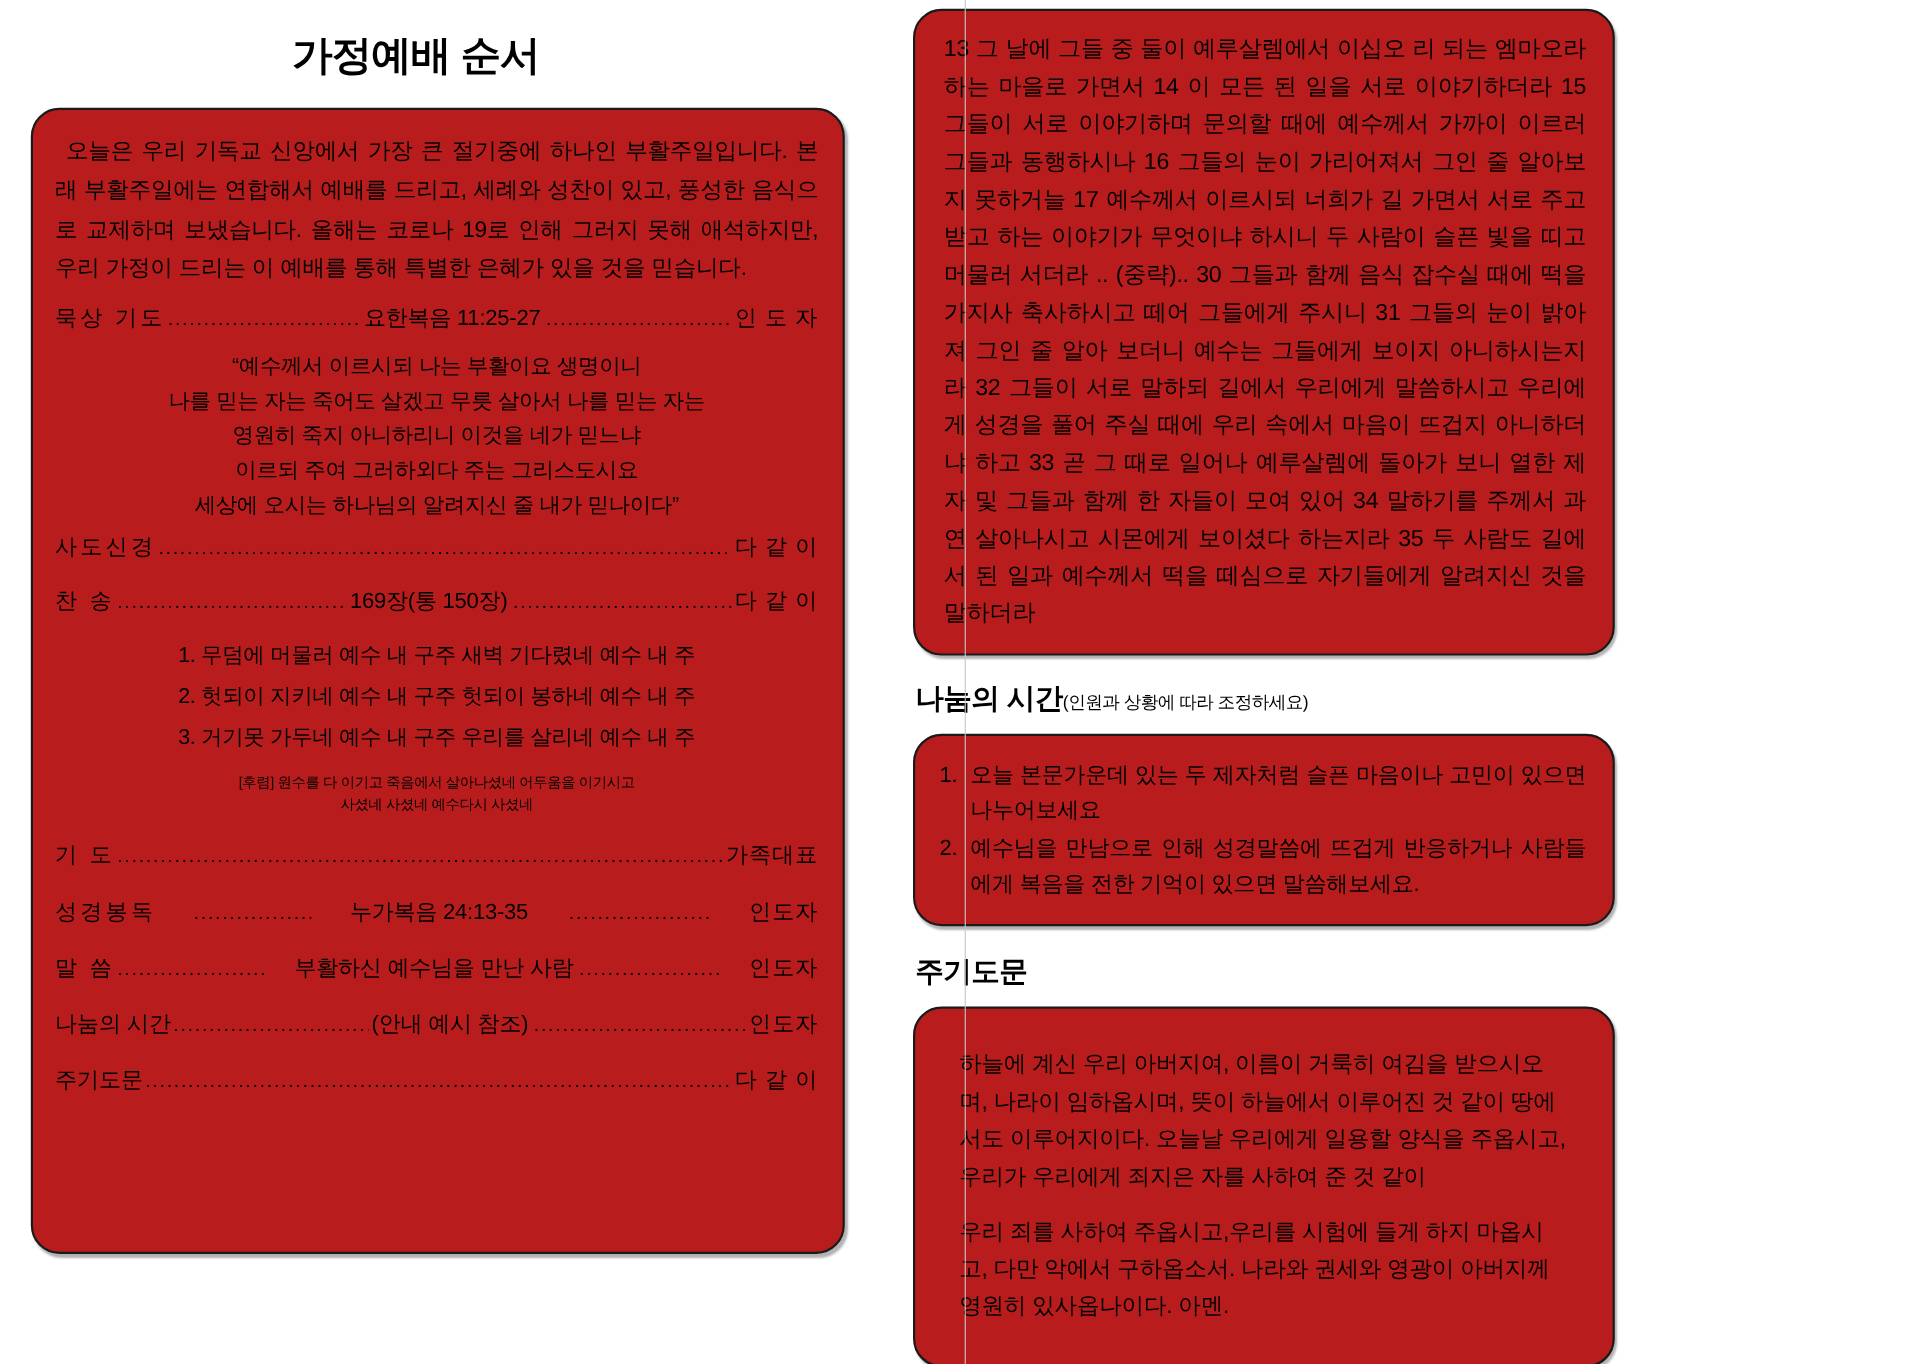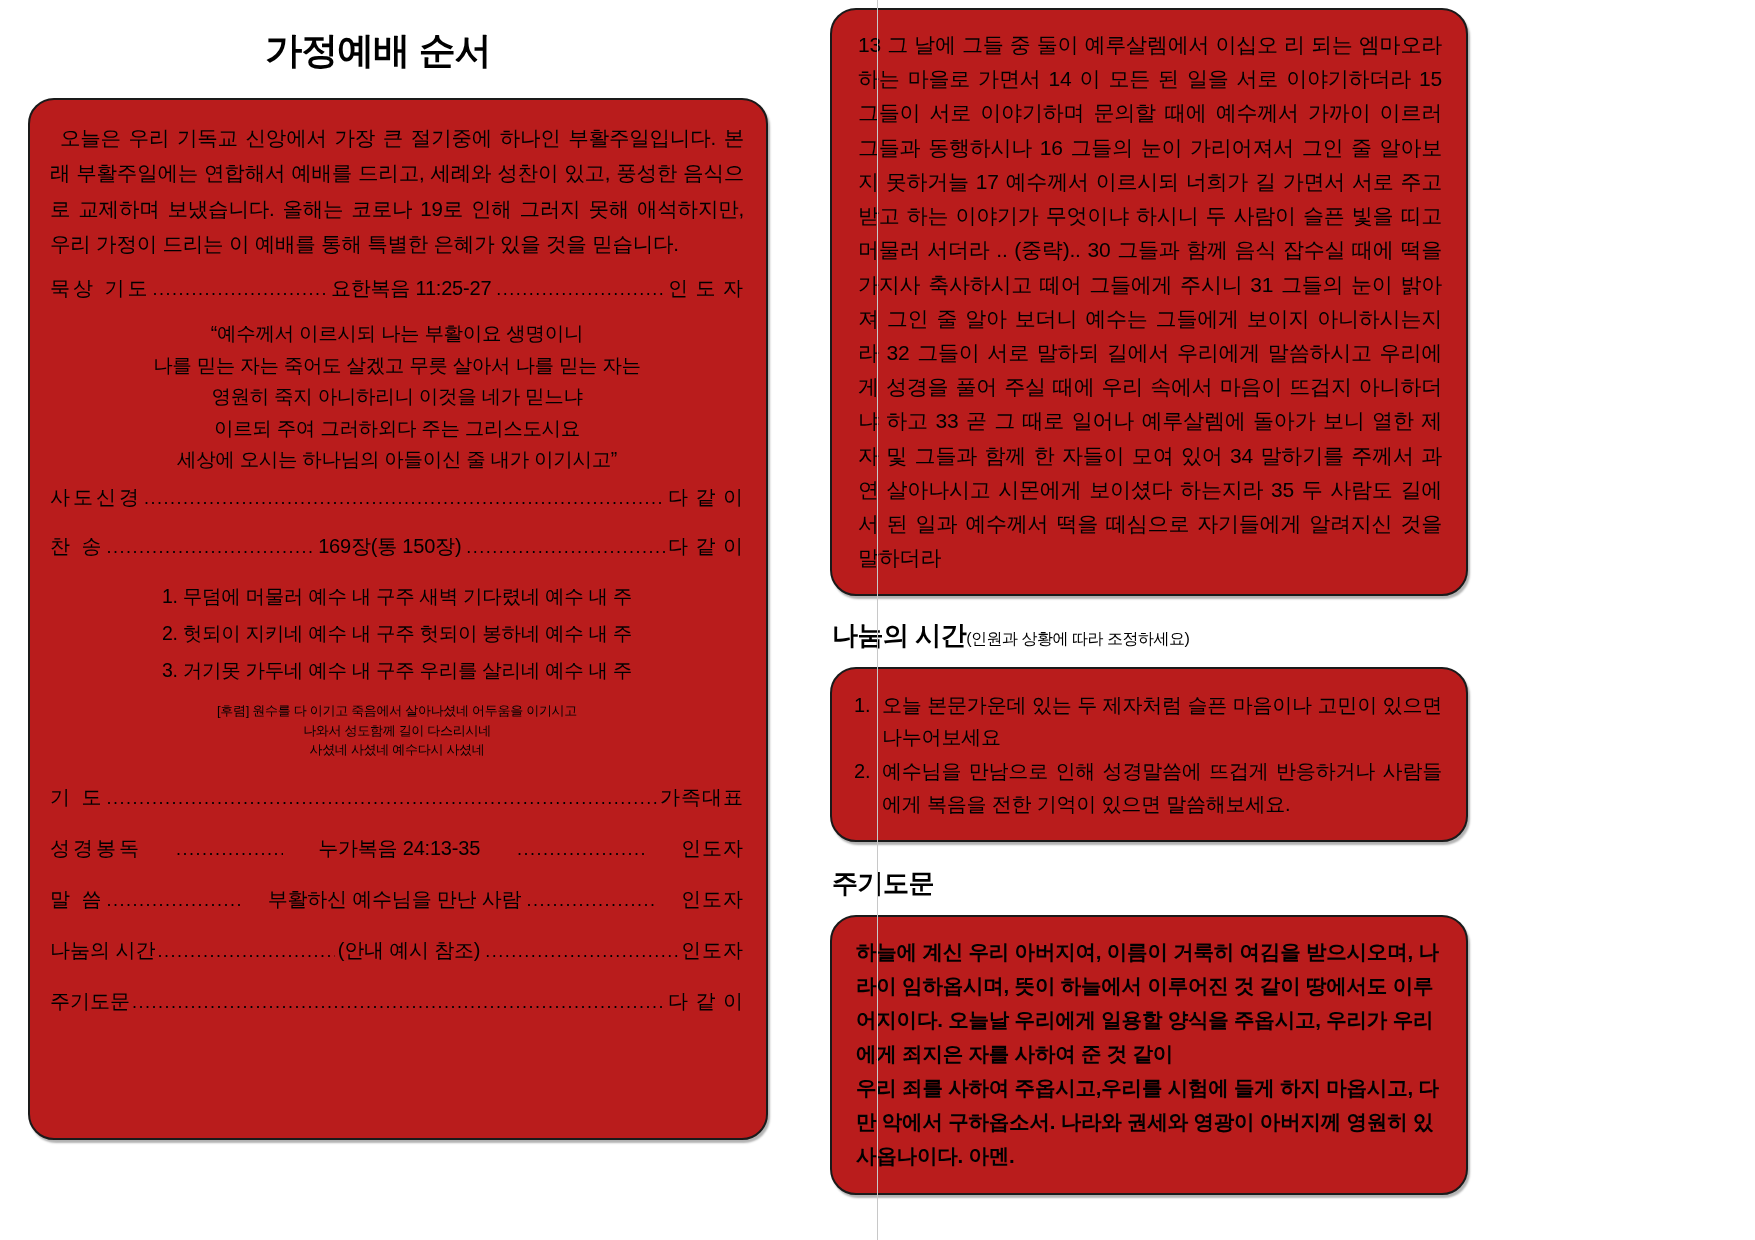--- a/index.html
+++ b/index.html
@@ -190,21 +190,21 @@
   }
   .box-share { padding: 16px 20px 16px 18px; }
 
   .prayer {
     font-size: 20.5px;
     line-height: 1.66;
     letter-spacing: -0.2px;
     margin: 0;
     padding: 2px 4px;
   }
-  .prayer p { margin: 0; font-weight: bold; }
+  .prayer p { margin: 16px; }
   .box-prayer { padding: 16px 20px 18px 20px; }
 </style>
 </head>
 <body>
 
 <div class="page">
 
   <div class="divider"></div>
 
   <div class="col-left">
@@ -221,21 +221,21 @@
         <span class="order-mid">요한복음 11:25-27</span>
         <span class="dots">.................................................</span>
         <span class="order-role">인 도 자</span>
       </div>
 
       <div class="verse-quote">
         <div>“예수께서 이르시되 나는 부활이요 생명이니</div>
         <div>나를 믿는 자는 죽어도 살겠고 무릇 살아서 나를 믿는 자는</div>
         <div>영원히 죽지 아니하리니 이것을 네가 믿느냐</div>
         <div>이르되 주여 그러하외다 주는 그리스도시요</div>
-        <div>세상에 오시는 하나님의 아들이신 줄 내가 이기시고”</div>
+        <div>세상에 오시는 하나님의 알려지신 줄 내가 믿나이다”</div>
       </div>
 
       <div class="order-row" style="margin-top:2px;">
         <span class="order-label">사도신경</span>
         <span class="dots">.............................................................................................................</span>
         <span class="order-role">다 같 이</span>
       </div>
 
       <div class="order-row" style="margin-top:22px;">
         <span class="order-label">찬   송</span>
@@ -246,21 +246,20 @@
       </div>
 
       <div class="hymn">
         <div>1. 무덤에 머물러 예수 내 구주 새벽 기다렸네 예수 내 주</div>
         <div>2. 헛되이 지키네 예수 내 구주 헛되이 봉하네 예수 내 주</div>
         <div>3. 거기못 가두네 예수 내 구주 우리를 살리네 예수 내 주</div>
       </div>
 
       <div class="refrain">
         <span class="r1">[후렴] 원수를 다 이기고 죽음에서 살아나셨네 어두움을 이기시고</span>
-        <span class="r2">나와서 성도함께 길이 다스리시네</span>
         <span class="r3">사셨네 사셨네 예수다시 사셨네</span>
       </div>
 
       <div class="order-row" style="margin-top:24px;">
         <span class="order-label">기    도</span>
         <span class="dots">...........................................................................................................</span>
         <span class="order-role">가족대표</span>
       </div>
 
       <div class="order-row" style="margin-top:24px;gap:32px;">

